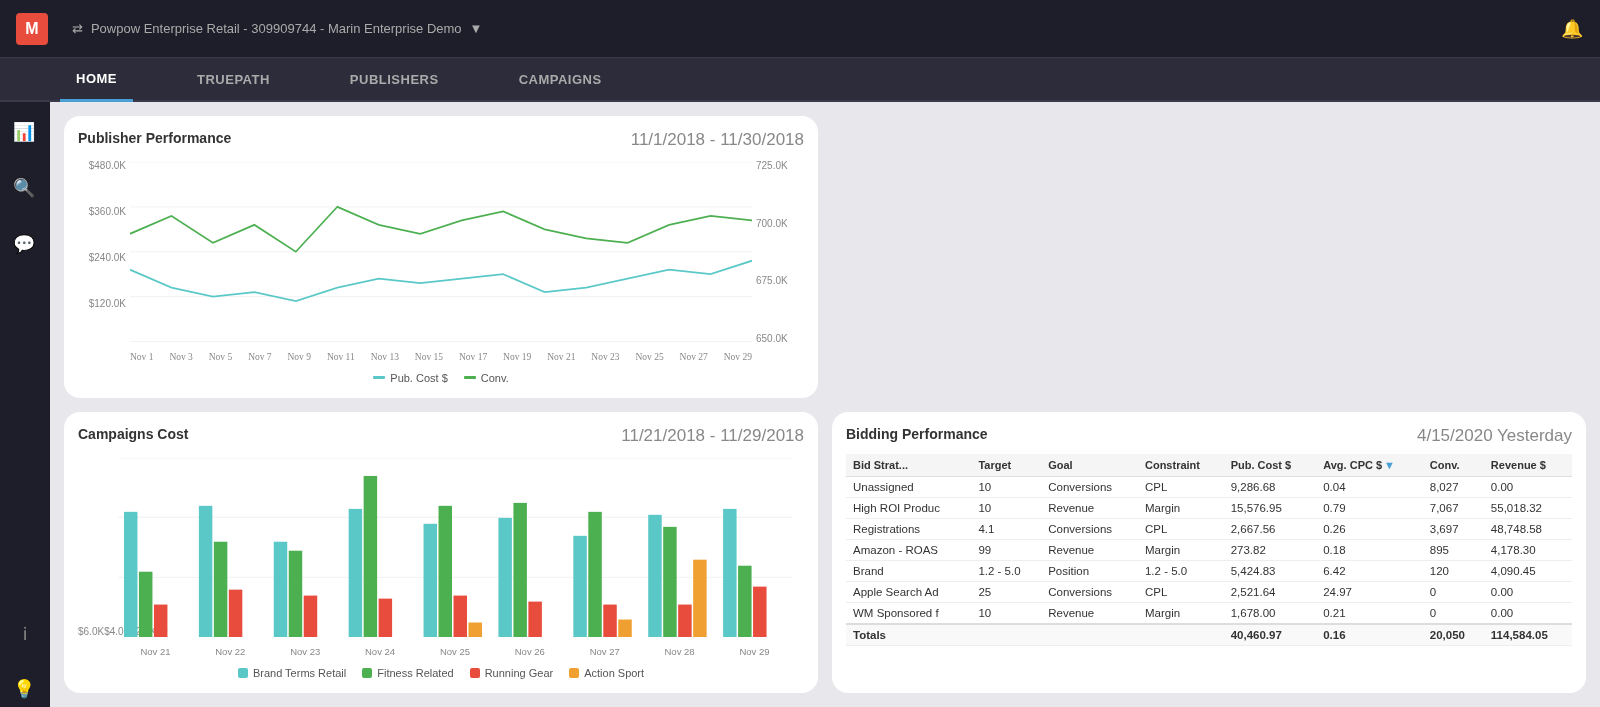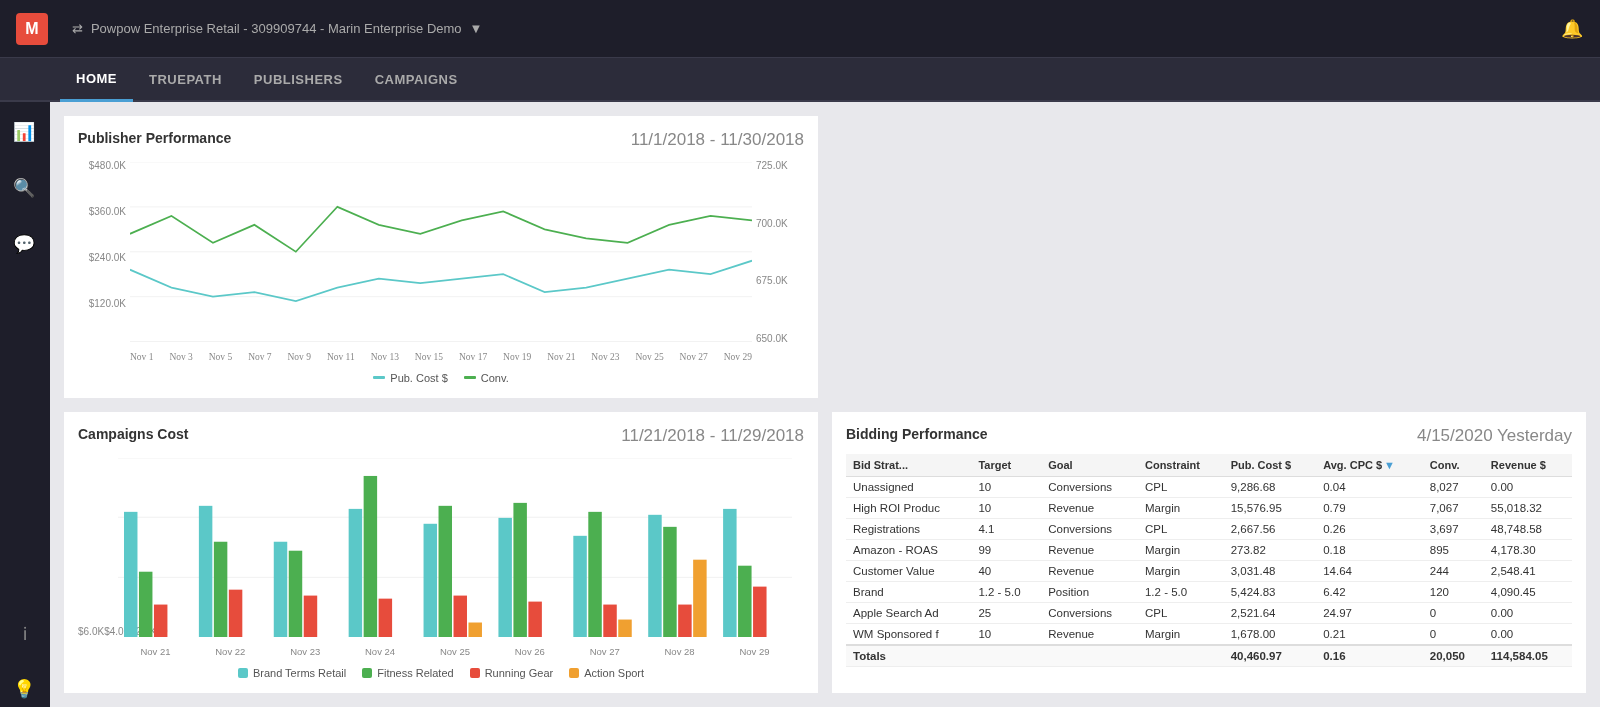--- a/index.html
+++ b/index.html
@@ -30,20 +30,21 @@
     #bell-icon { color: #aaa; font-size: 18px; }
 
     
     #nav {
       background: #2c2c3a;
       height: 44px;
       display: flex;
       align-items: stretch;
       padding: 0 60px;
       border-bottom: 2px solid #3a3a4a;
+      gap: 48px;
     }
     .nav-item {
       color: #aaa; font-size: 13px; font-weight: 600;
       padding: 0 16px;
       display: flex; align-items: center;
       cursor: pointer; text-decoration: none;
       letter-spacing: 0.5px;
     }
     .nav-item.active { color: #fff; border-bottom: 3px solid #4a9fd4; margin-bottom: -2px; }
 
@@ -77,21 +78,21 @@
       padding: 14px;
       display: grid;
       grid-template-columns: 1fr 1fr;
       grid-template-rows: 1fr 1fr;
       gap: 14px;
     }
 
     
     .card {
       background: #fff;
-      border-radius: 0;
+      border-radius: 16px;
       padding: 14px;
       overflow: hidden;
       display: flex;
       flex-direction: column;
     }
     .card-header {
       display: flex;
       justify-content: space-between;
       align-items: flex-start;
       margin-bottom: 8px;
@@ -489,30 +490,20 @@
       <td>Amazon - ROAS</td>
       <td>99</td>
       <td>Revenue</td>
       <td>Margin</td>
       <td>273.82</td>
       <td>0.18</td>
       <td>895</td>
       <td>4,178.30</td>
     </tr>
             <tr>
-      <td>Customer Value</td>
-      <td>40</td>
-      <td>Revenue</td>
-      <td>Margin</td>
-      <td>3,031.48</td>
-      <td>14.64</td>
-      <td>244</td>
-      <td>2,548.41</td>
-    </tr>
-            <tr>
       <td>Brand</td>
       <td>1.2 - 5.0</td>
       <td>Position</td>
       <td>1.2 - 5.0</td>
       <td>5,424.83</td>
       <td>6.42</td>
       <td>120</td>
       <td>4,090.45</td>
     </tr>
             <tr>

